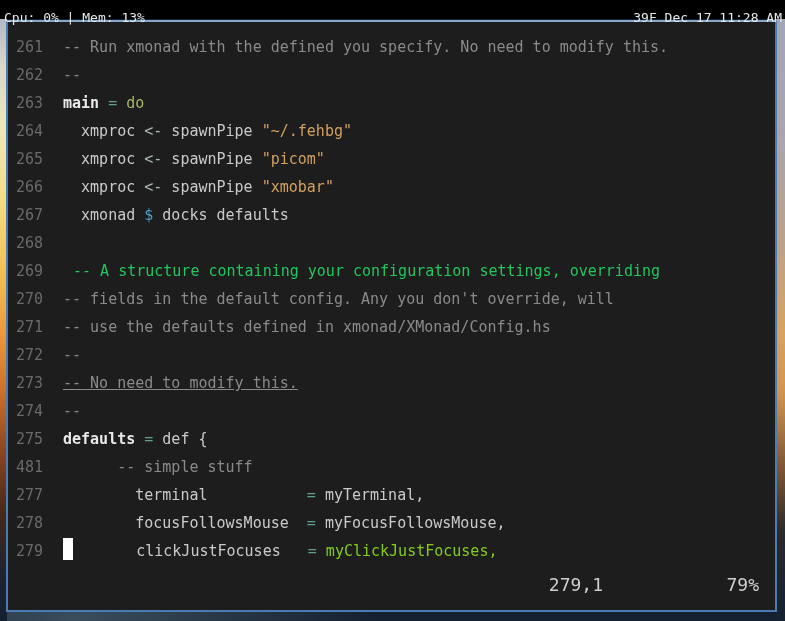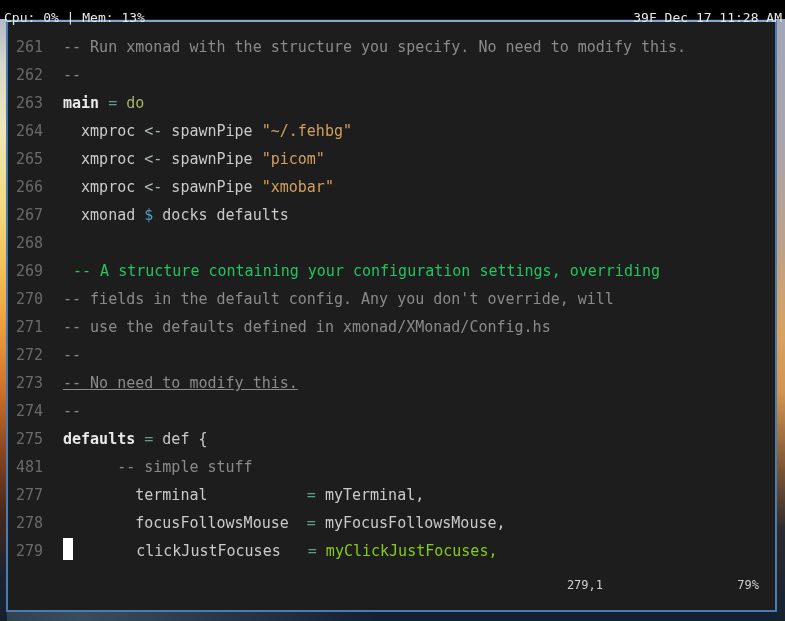--- a/index.html
+++ b/index.html
@@ -51,38 +51,38 @@
     display: inline-block; width: 37px; color: #6a6a6a; white-space: pre;
   }
   .gap { display: inline-block; width: 10px; }
   .seg { white-space: pre; }
   .cursor-block {
     display: inline-block; width: 10px; height: 22px;
     background: #ffffff; vertical-align: -4px;
   }
 
   
-  .ruler { position: absolute; font-size: 12px; line-height: 28px; color: #cfcfcf; top: 549px; }
+  .ruler { position: absolute; font-size: 18px; line-height: 28px; color: #cfcfcf; top: 549px; }
   .ruler-pos { right: 172px; }
   .ruler-pct { right: 16px; }
 </style>
 </head>
 <body>
 
 <div class="wp-strip wp-left"></div>
 <div class="wp-strip wp-right"></div>
 
 <div class="topbar">
   <span>Cpu: 0% | Mem: 13%</span>
   <span>39F Dec 17 11:28 AM</span>
 </div>
 
 <div class="term-window">
   <div class="buffer" id="buffer">
-      <div class="line"><span class="ln">261</span><span class="gap"></span><span class="seg" style="color: rgb(138, 138, 138);">-- Run xmonad with the structure you specify. No need to modify this.</span></div>
+      <div class="line"><span class="ln">261</span><span class="gap"></span><span class="seg" style="color: rgb(138, 138, 138);">-- Run xmonad with the defined you specify. No need to modify this.</span></div>
       <div class="line"><span class="ln">262</span><span class="gap"></span><span class="seg" style="color: rgb(138, 138, 138);">--</span></div>
       <div class="line"><span class="ln">263</span><span class="gap"></span><span class="seg" style="color: rgb(233, 233, 233); font-weight: bold;">main</span><span class="seg" style="color: rgb(202, 202, 202);"> </span><span class="seg" style="color: rgb(95, 158, 144);">=</span><span class="seg" style="color: rgb(202, 202, 202);"> </span><span class="seg" style="color: rgb(169, 182, 101);">do</span></div>
       <div class="line"><span class="ln">264</span><span class="gap"></span><span class="seg" style="color: rgb(202, 202, 202);">  xmproc </span><span class="seg" style="color: rgb(169, 188, 180);">&lt;-</span><span class="seg" style="color: rgb(202, 202, 202);"> spawnPipe </span><span class="seg" style="color: rgb(210, 160, 94);">"~/.fehbg"</span></div>
       <div class="line"><span class="ln">265</span><span class="gap"></span><span class="seg" style="color: rgb(202, 202, 202);">  xmproc </span><span class="seg" style="color: rgb(169, 188, 180);">&lt;-</span><span class="seg" style="color: rgb(202, 202, 202);"> spawnPipe </span><span class="seg" style="color: rgb(210, 160, 94);">"picom"</span></div>
       <div class="line"><span class="ln">266</span><span class="gap"></span><span class="seg" style="color: rgb(202, 202, 202);">  xmproc </span><span class="seg" style="color: rgb(169, 188, 180);">&lt;-</span><span class="seg" style="color: rgb(202, 202, 202);"> spawnPipe </span><span class="seg" style="color: rgb(210, 160, 94);">"xmobar"</span></div>
       <div class="line"><span class="ln">267</span><span class="gap"></span><span class="seg" style="color: rgb(202, 202, 202);">  xmonad </span><span class="seg" style="color: rgb(79, 158, 196);">$</span><span class="seg" style="color: rgb(202, 202, 202);"> docks defaults</span></div>
       <div class="line"><span class="ln">268</span><span class="gap"></span></div>
       <div class="line"><span class="ln">269</span><span class="gap"></span><span class="seg" style="color: #22c55e; margin-left: 10px;">-- A structure containing your configuration settings, overriding</span></div>
       <div class="line"><span class="ln">270</span><span class="gap"></span><span class="seg" style="color: rgb(138, 138, 138); margin-top: 26px;">-- fields in the default config. Any you don't override, will</span></div>
       <div class="line"><span class="ln">271</span><span class="gap"></span><span class="seg" style="color: rgb(138, 138, 138);">-- use the defaults defined in xmonad/XMonad/Config.hs</span></div>

